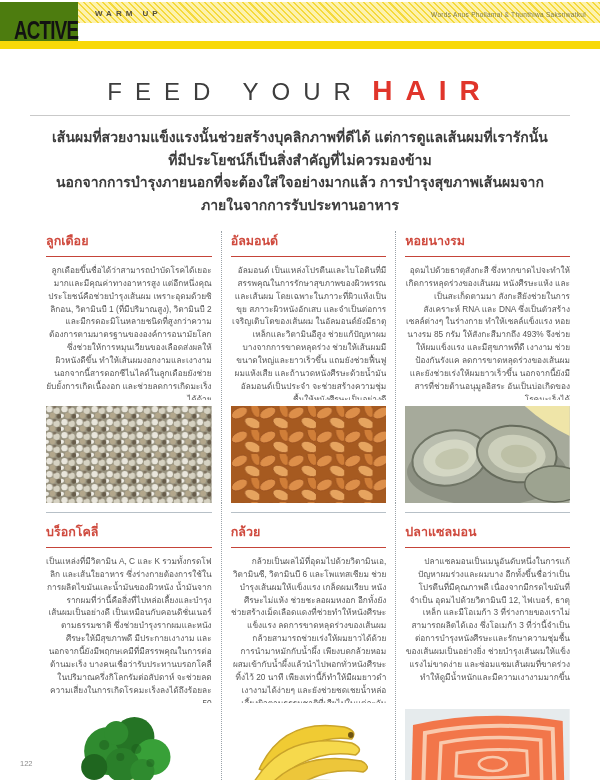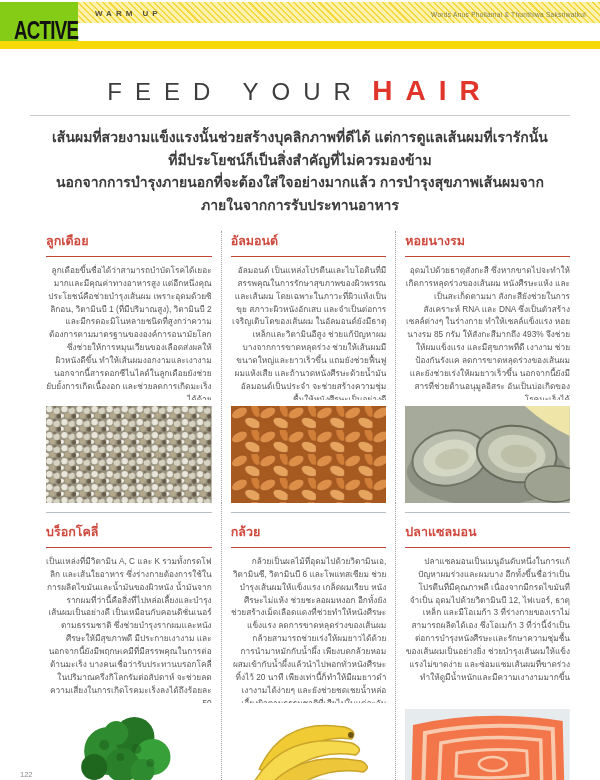--- a/index.html
+++ b/index.html
@@ -7,21 +7,21 @@
   body { font-family:"Liberation Sans", sans-serif; }
   .page {
     position:relative; width:600px; height:780px; margin:0 auto;
     background:#ffffff; overflow:hidden;
   }
 
   
   .banner { position:relative; height:49px; }
   .brand {
     position:absolute; left:0; top:2px; width:78px; height:39px;
-    background:#84cc16; display:flex; align-items:flex-end; justify-content:flex-end;
+    background:#4d7c0f; display:flex; align-items:flex-end; justify-content:flex-end;
   }
   .brand-text {
     font-weight:bold; font-size:26px; color:#121212; line-height:0.85;
     transform:scaleX(0.72); transform-origin:right bottom; letter-spacing:-1px;
   }
   .stripes {
     position:absolute; left:78px; right:0; top:2px; height:21px;
     background:repeating-linear-gradient(45deg,#f5d93c 0,#f5d93c 1.5px,#fdf2ad 1.5px,#fdf2ad 4.5px);
   }
   .warmup {
@@ -60,21 +60,21 @@
   .sec-body {
     font-size:8.3px; line-height:1.56; color:#555555; text-align:right; overflow:hidden;
   }
   .row1 .sec-body { height:136px; }
   .row2 .sec-body { height:148px; }
   .figure { margin-top:6px; height:97px; overflow:hidden; }
   .row2 .figure { height:103px; }
   .figure svg { display:block; width:100%; height:100%; }
 
   
-  .pagenum { position:absolute; left:20px; bottom:1px; font-size:7.5px; color:#8a8a8a; }
+  .pagenum { position:absolute; left:20px; bottom:12px; font-size:7.5px; color:#8a8a8a; }
 </style>
 </head>
 <body>
 
 <div class="page">
 
   <div class="banner">
     <div class="stripes">
       <span class="warmup">WARM UP</span>
       <span class="credit">Words Anus Phollamai &amp; Thunthiwa Saksriwatkul</span>

